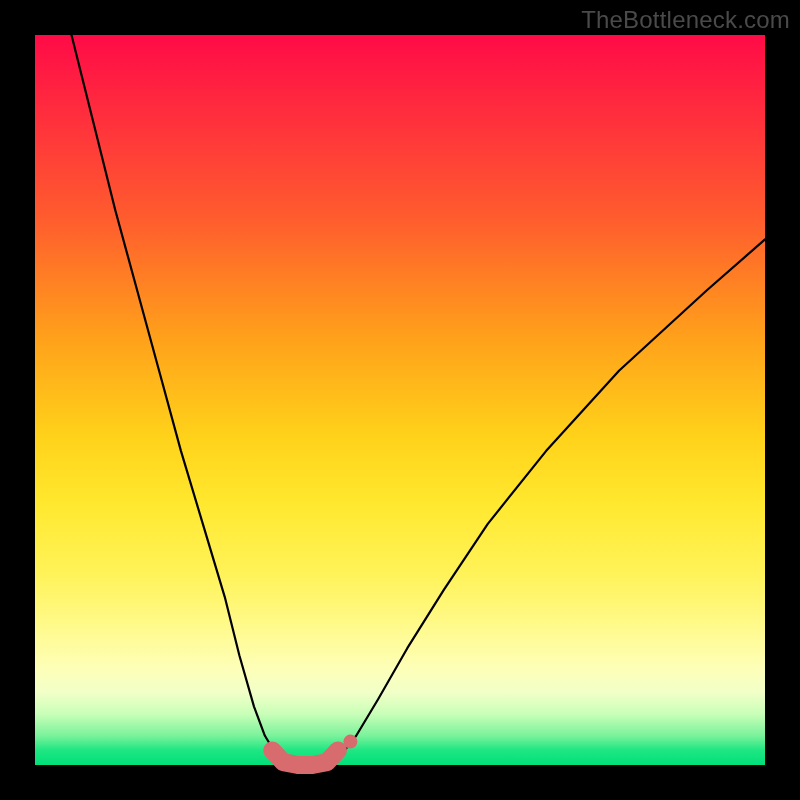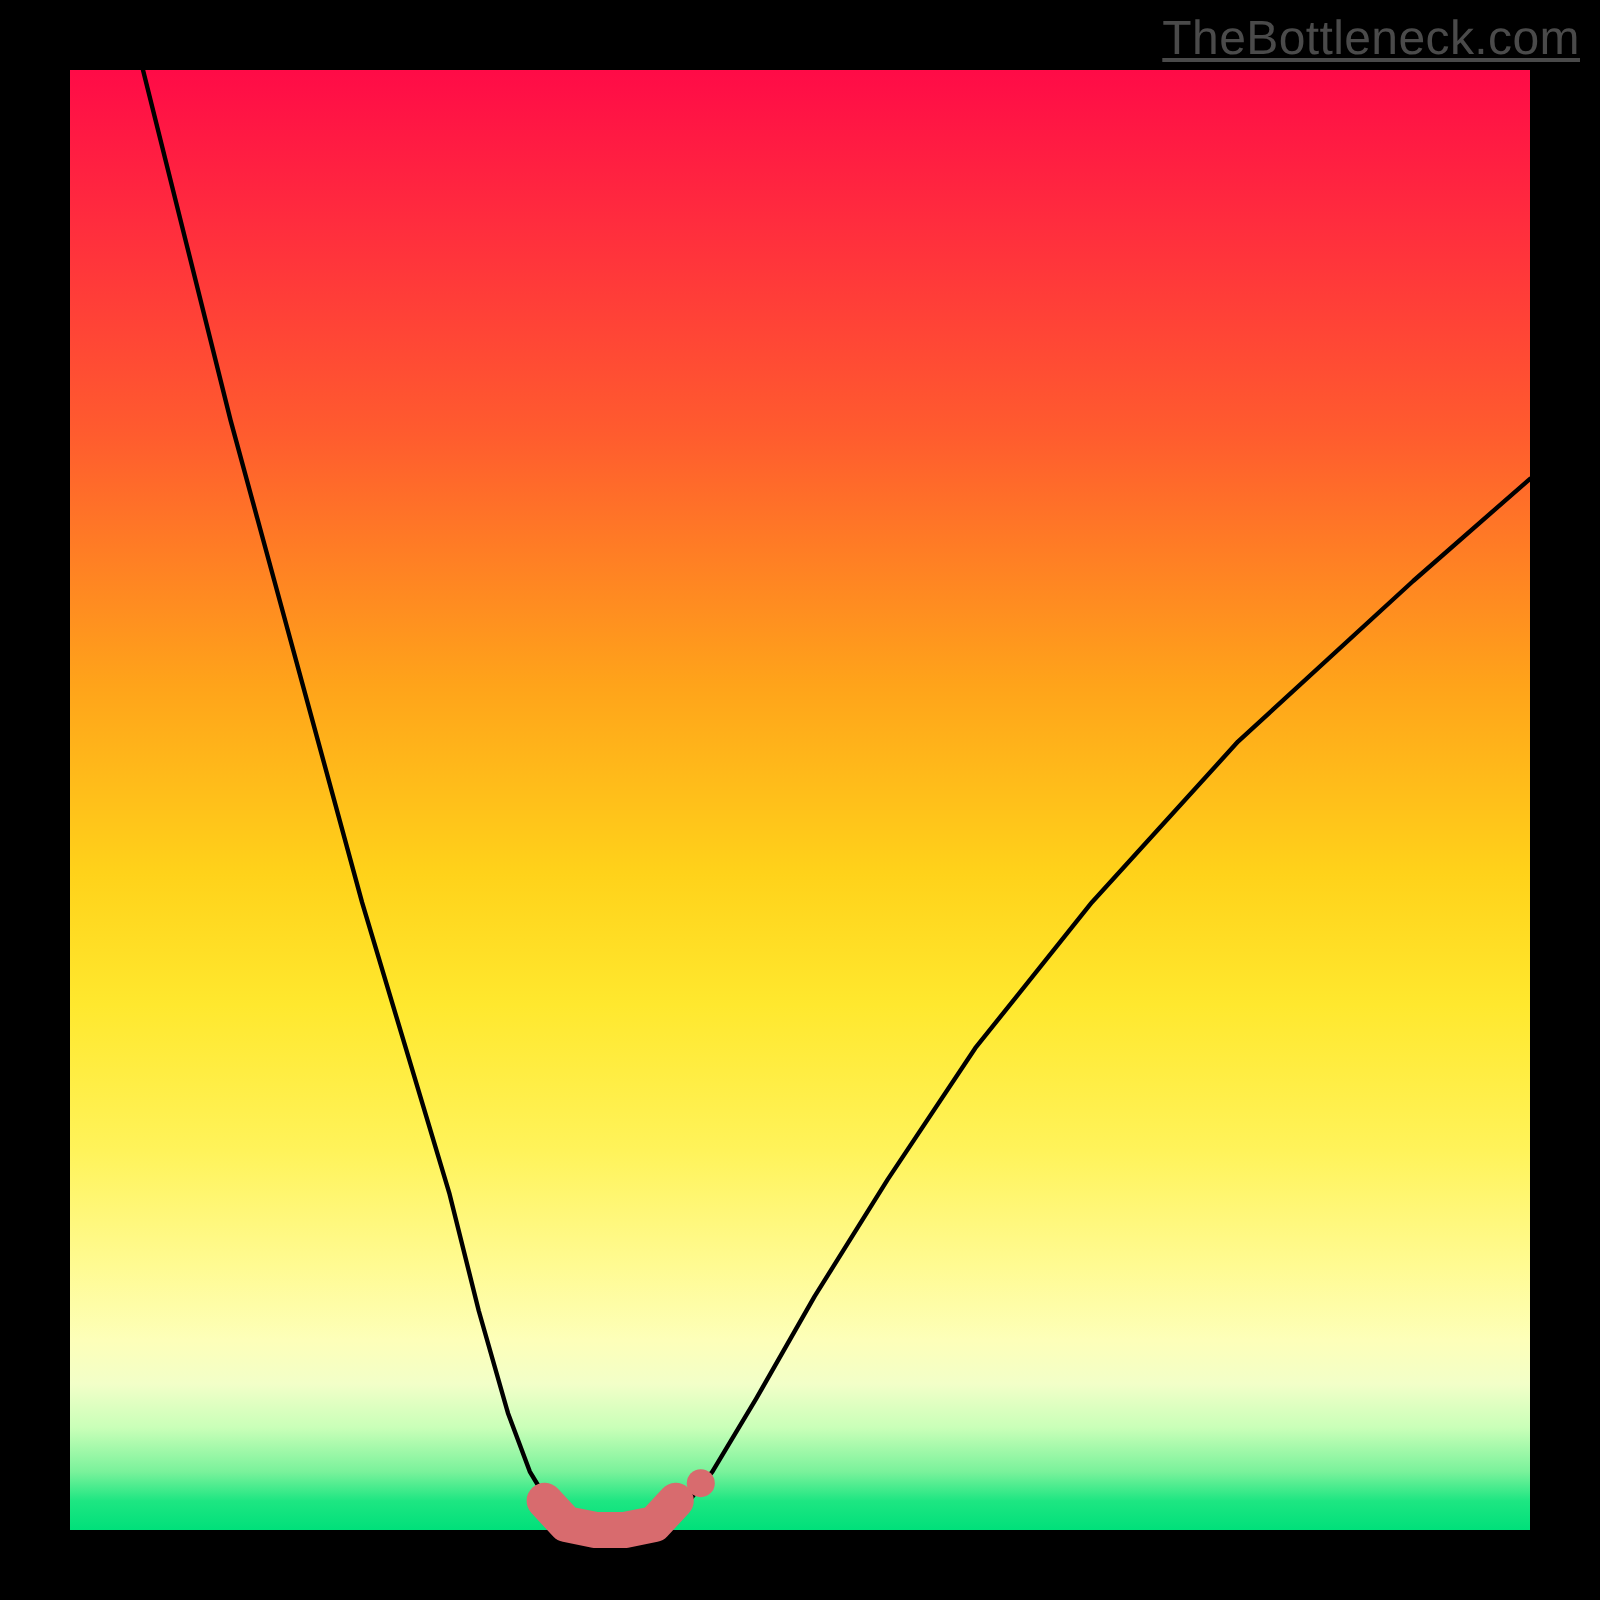--- a/index.html
+++ b/index.html
@@ -46,21 +46,20 @@
   }
   .watermark {
     position: absolute;
     top: 6px;
     right: 10px;
     color: #4a4a4a;
     font-size: 24px;
     font-weight: 500;
     letter-spacing: 0.2px;
     user-select: none;
-    text-decoration: underline;
   }
   svg.curves {
     position: absolute;
     left: 35px;
     top: 35px;
     width: 730px;
     height: 730px;
     overflow: visible;
   }
   .curve-line {

